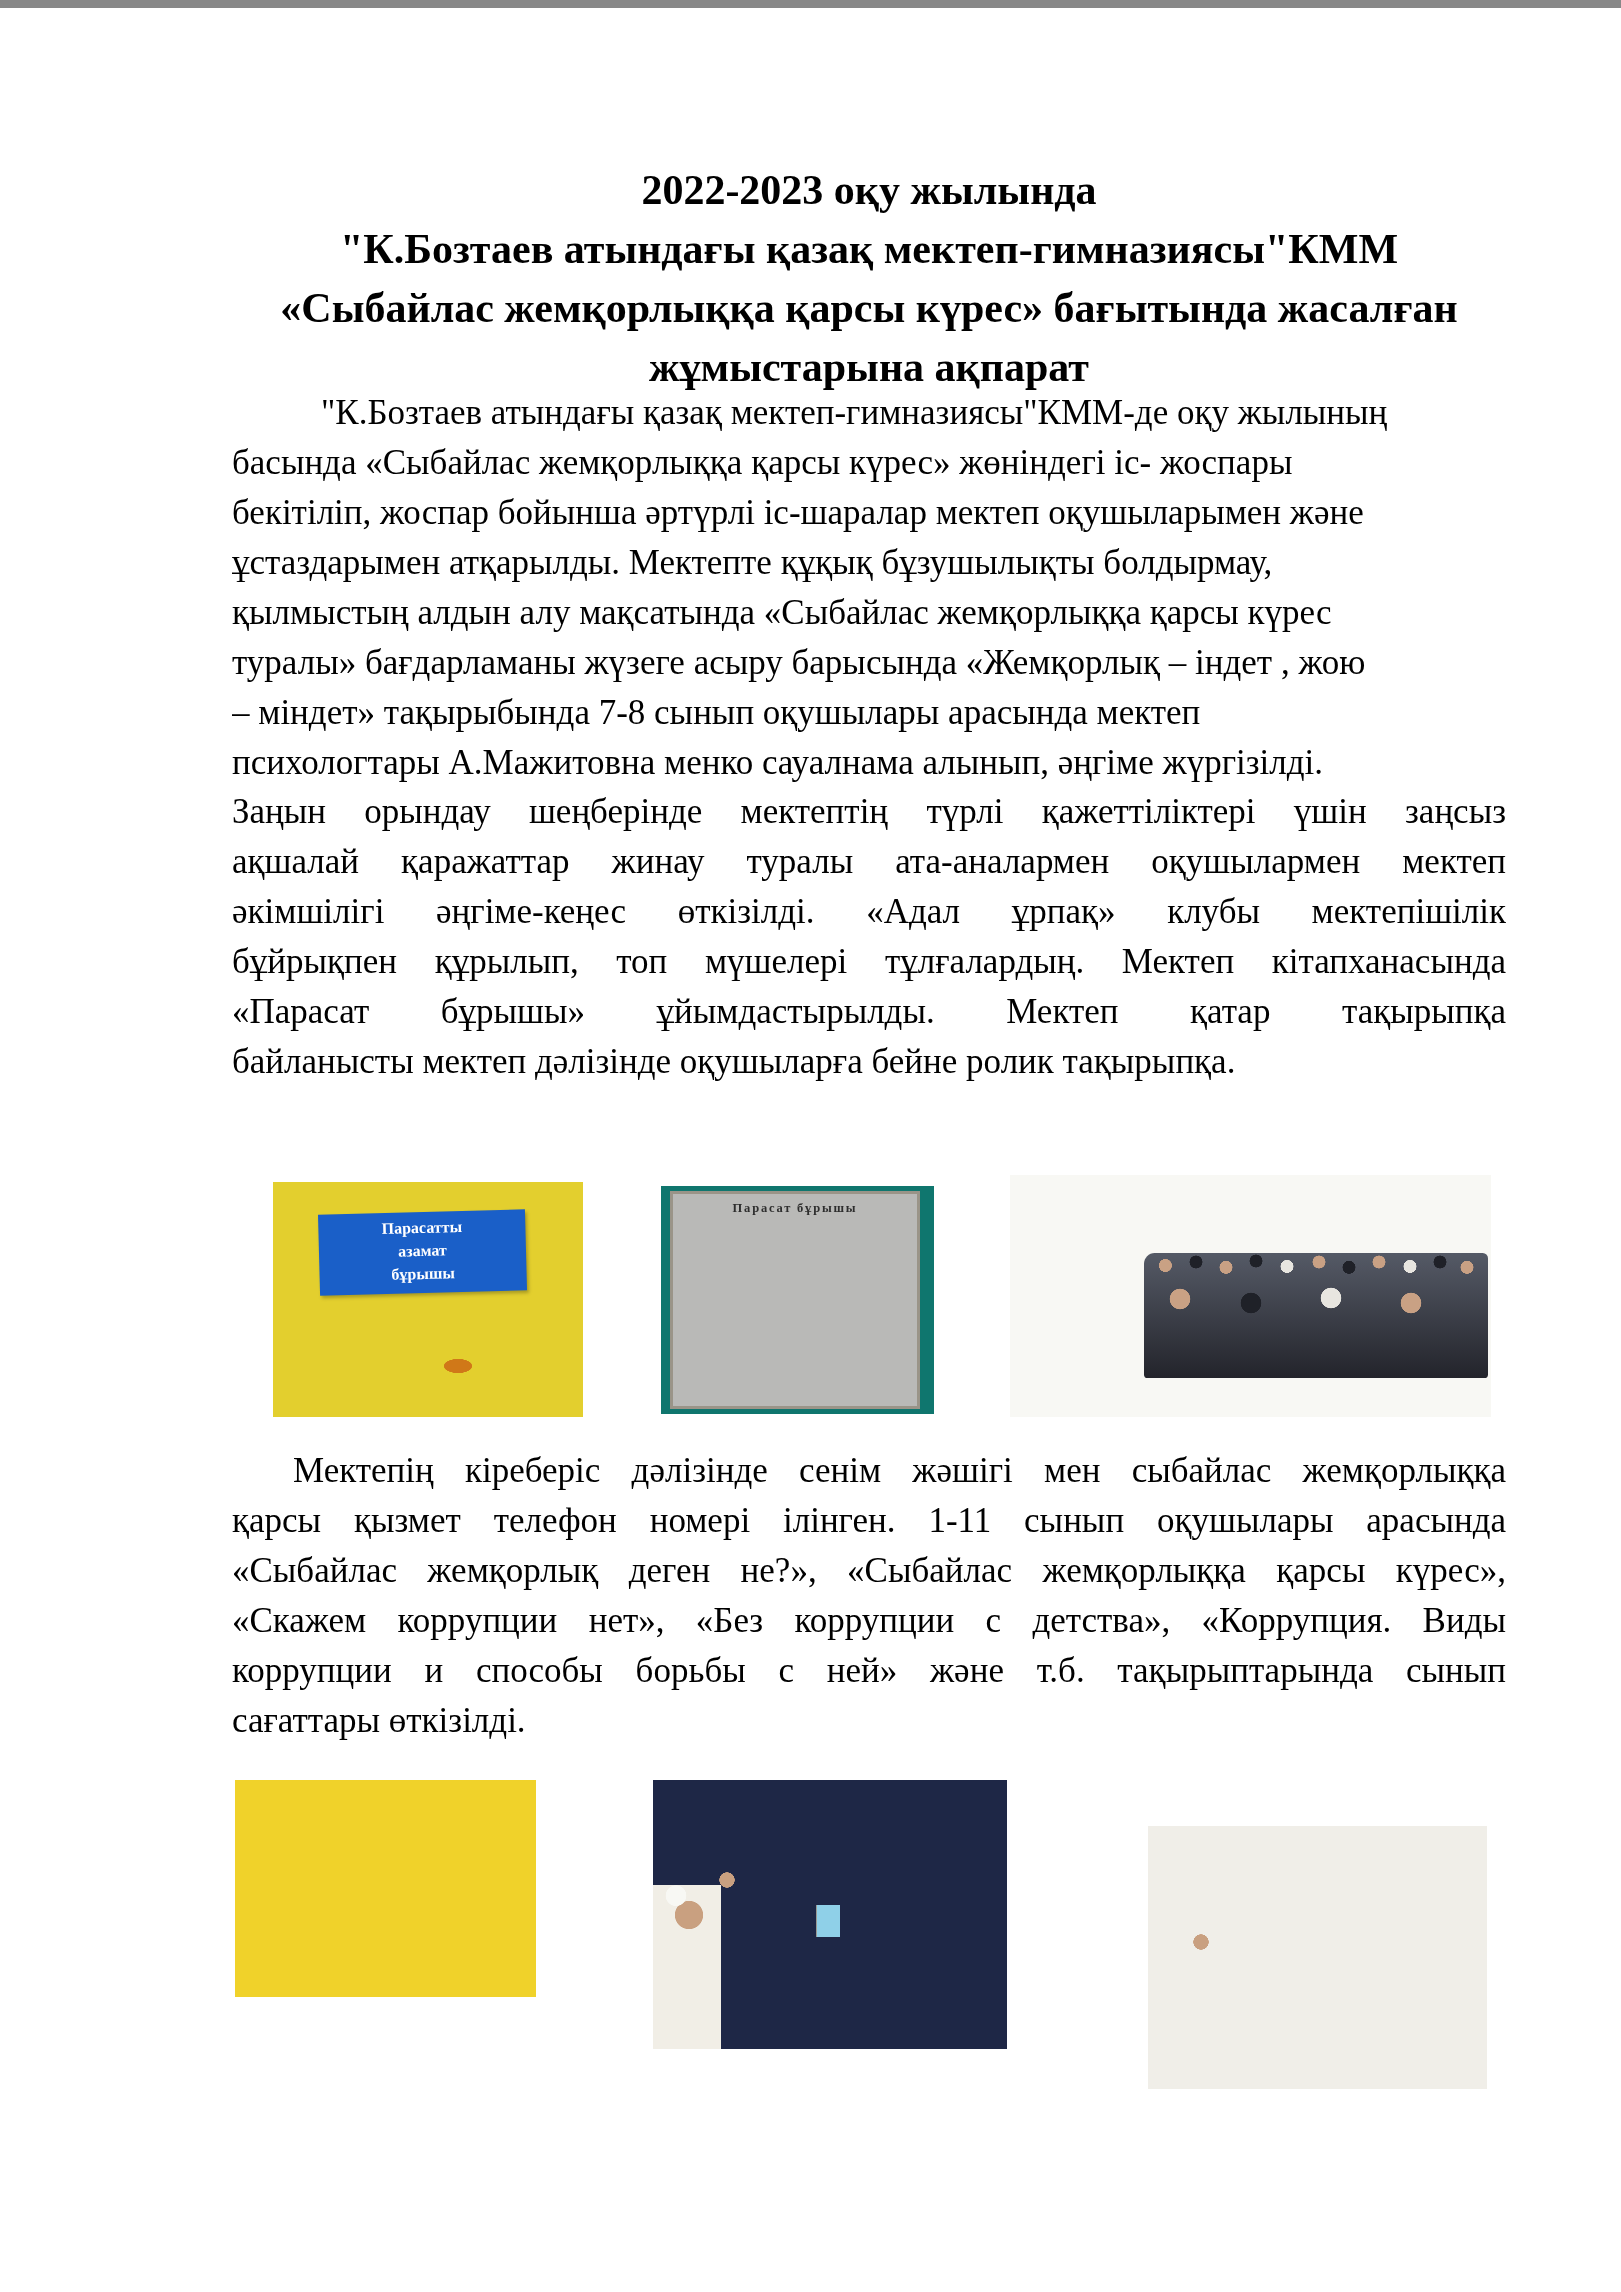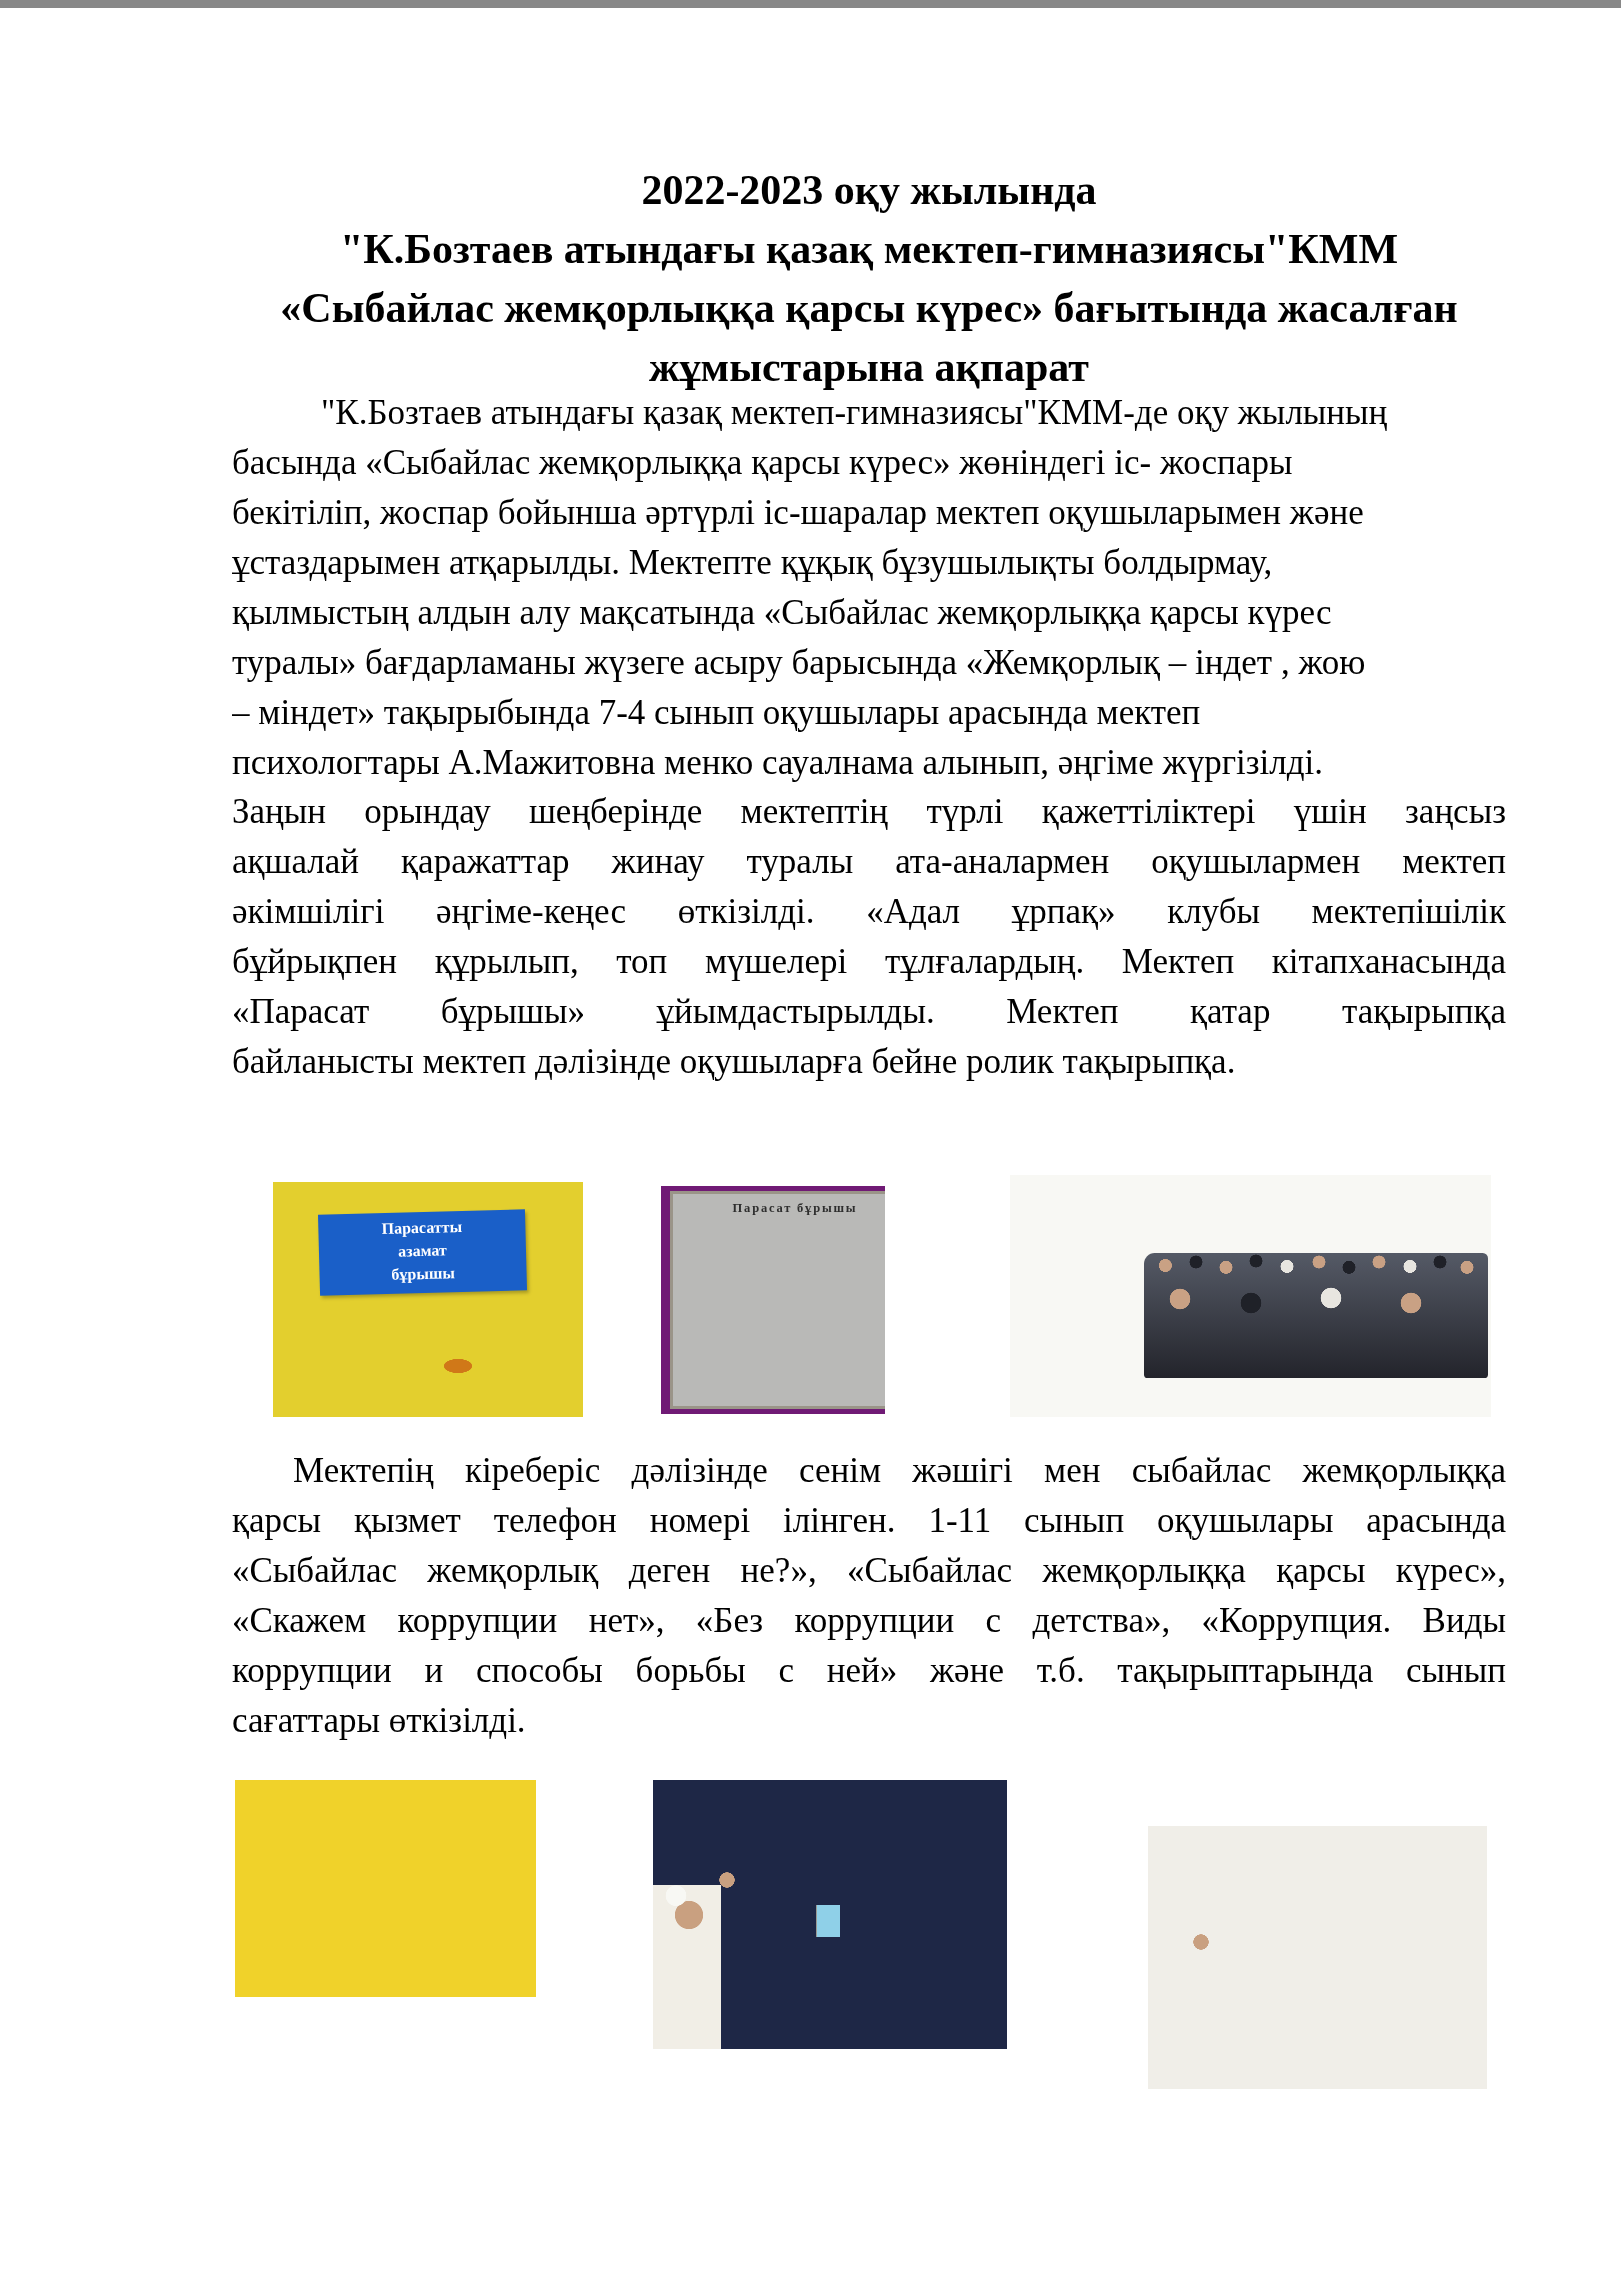--- a/index.html
+++ b/index.html
@@ -47,21 +47,21 @@
     linear-gradient(#f7f6f2,#f7f6f2) 36px 134px/71px 32px,
     linear-gradient(#eceae4,#eceae4) 116px 130px/57px 36px,
     linear-gradient(#f7f6f2,#f7f6f2) 183px 134px/71px 30px,
     linear-gradient(#f7f6f2,#f7f6f2) 53px 175px/62px 30px,
     linear-gradient(#f3f2ee,#f3f2ee) 98px 210px/98px 19.6px;}
   .p1-banner{position:absolute;left:46px;top:30px;width:207px;height:77px;
     background:#1a5fc8;transform:rotate(-1.5deg);color:#fff;text-align:center;
     font-weight:bold;font-size:16px;line-height:23px;padding-top:3.6px;
     box-shadow:1.8px 2.7px 3.6px rgba(0,0,0,.25);}
   
-  .ph2{left:661px;top:1178px;width:224px;height:228px;background:#701a75;}
+  .ph2{left:661px;top:1178px;width:273px;height:228px;background:#0f766e;}
   .p2-board{position:absolute;left:9px;top:5.3px;width:244px;height:212px;
     background:#efece3;border:3.6px solid #9a9488;}
   .p2-title{position:absolute;left:0;top:7.1px;width:100%;text-align:center;
     font-weight:bold;font-size:12.5px;color:#2e2e2e;letter-spacing:1.8px;}
   .p2-items{position:absolute;left:0;top:0;width:100%;height:100%;background:
     linear-gradient(#b9b9b7,#b9b9b7) 9px 27px/46px 151px,
     linear-gradient(#fbfaf6,#fbfaf6) 62px 30px/48px 80px,
     linear-gradient(#f4f3ee,#f4f3ee) 114px 27px/36px 89px,
     linear-gradient(#e8f4fa,#e8f4fa) 162px 39px/19.6px 50px,
     linear-gradient(#35a6da,#0c5e98) 153px 25px/39px 82px,
@@ -242,21 +242,21 @@
     <div class="t-line">жұмыстарына ақпарат</div>
   </div>
 
   <div class="para p1">
     <div class="line left ind100">"К.Бозтаев атындағы қазақ мектеп-гимназиясы"КММ-де  оқу жылының</div>
     <div class="line left">басында «Сыбайлас жемқорлыққа қарсы күрес» жөніндегі іс- жоспары</div>
     <div class="line left">бекітіліп, жоспар бойынша әртүрлі іс-шаралар мектеп оқушыларымен және</div>
     <div class="line left">ұстаздарымен атқарылды. Мектепте құқық бұзушылықты болдырмау,</div>
     <div class="line left">қылмыстың алдын алу мақсатында «Сыбайлас жемқорлыққа қарсы күрес</div>
     <div class="line left">туралы» бағдарламаны жүзеге асыру барысында  «Жемқорлық – індет , жою</div>
-    <div class="line left">– міндет» тақырыбында 7-4 сынып оқушылары арасында мектеп</div>
+    <div class="line left">– міндет» тақырыбында 7-8 сынып оқушылары арасында мектеп</div>
     <div class="line left">психологтары А.Мажитовна менко сауалнама алынып, әңгіме жүргізілді.</div>
   </div>
 
   <div class="para p2">
     <div class="line just">Заңын орындау шеңберінде мектептің түрлі қажеттіліктері үшін заңсыз</div>
     <div class="line just">ақшалай қаражаттар жинау туралы ата-аналармен оқушылармен  мектеп</div>
     <div class="line just">әкімшілігі әңгіме-кеңес өткізілді. «Адал ұрпақ» клубы мектепішілік</div>
     <div class="line just">бұйрықпен құрылып, топ мүшелері тұлғалардың. Мектеп кітапханасында</div>
     <div class="line just">«Парасат бұрышы» ұйымдастырылды. Мектеп қатар тақырыпқа</div>
     <div class="line left">байланысты мектеп дәлізінде оқушыларға бейне ролик тақырыпқа.</div>

